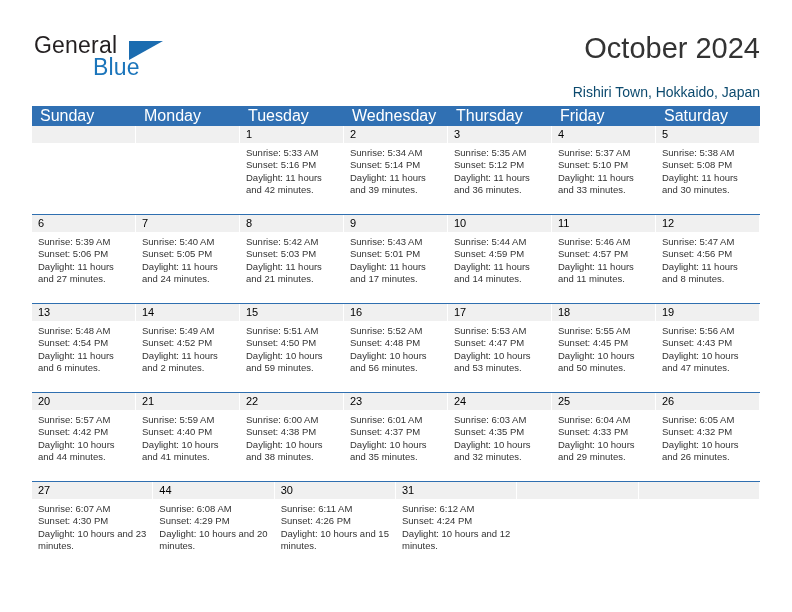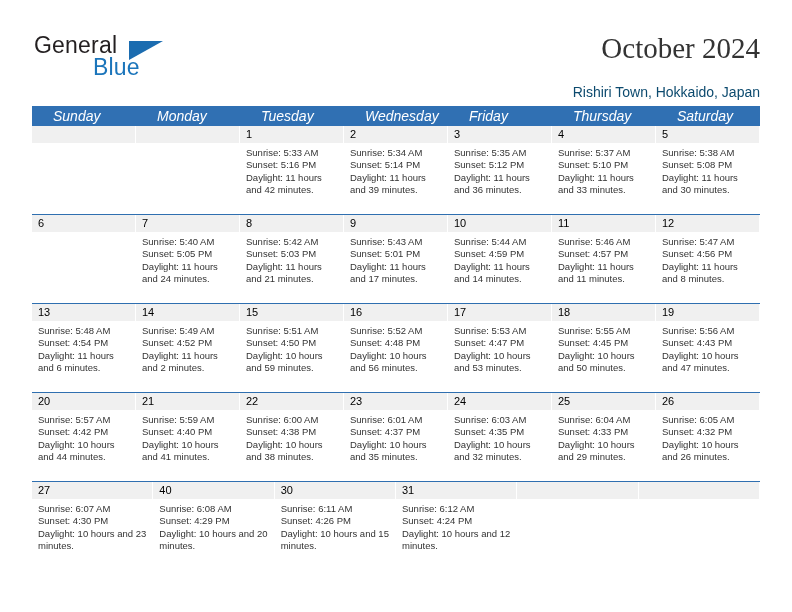--- a/index.html
+++ b/index.html
@@ -71,21 +71,20 @@
     top: 0;
     text-align: right;
     width: 480px;
   }
   .cal-title {
     font-size: 29px;
     font-weight: normal;
     color: #333333;
     line-height: 36px;
     white-space: nowrap;
-    font-family: Liberation Serif, serif;
   }
   .cal-subtitle {
     font-size: 14px;
     color: #0c4a6e;
     line-height: 20px;
     margin-top: 16px;
     white-space: nowrap;
   }
 
   
@@ -96,27 +95,26 @@
     width: 728px;
   }
   .weekday-row {
     display: flex;
     background: #3070b3;
     height: 20px;
   }
   .weekday {
     flex: 1 1 0;
     color: #ffffff;
-    font-size: 14px;
+    font-size: 16px;
     line-height: 20px;
-    padding-left: 21px;
+    padding-left: 8px;
     box-sizing: border-box;
     white-space: nowrap;
     overflow: hidden;
-    font-style: italic;
   }
   .week {
     display: flex;
     border-top: 1.5px solid #2f6fb0;
     height: 88px;
   }
   .week.first {
     border-top: none;
   }
   .day {
@@ -173,22 +171,22 @@
 
   </div>
 
   <div class="calendar">
 
     <div class="weekday-row">
       <div class="weekday">Sunday</div>
       <div class="weekday">Monday</div>
       <div class="weekday">Tuesday</div>
       <div class="weekday">Wednesday</div>
+      <div class="weekday">Thursday</div>
       <div class="weekday">Friday</div>
-      <div class="weekday">Thursday</div>
       <div class="weekday">Saturday</div>
     </div>
 
     <div class="week first">
       <div class="day empty">
         <div class="day-number"></div>
         <div class="day-info">
           <div></div>
           <div></div>
           <div class="daylight"></div>
@@ -240,20 +238,25 @@
           <div>Sunrise: 5:38 AM</div>
           <div>Sunset: 5:08 PM</div>
           <div class="daylight">Daylight: 11 hours and 30 minutes.</div>
         </div>
       </div>
     </div>
 
     <div class="week">
       <div class="day">
         <div class="day-number">6</div>
+        <div class="day-info">
+          <div>Sunrise: 5:39 AM</div>
+          <div>Sunset: 5:06 PM</div>
+          <div class="daylight">Daylight: 11 hours and 27 minutes.</div>
+        </div>
       </div>
       <div class="day">
         <div class="day-number">7</div>
         <div class="day-info">
           <div>Sunrise: 5:40 AM</div>
           <div>Sunset: 5:05 PM</div>
           <div class="daylight">Daylight: 11 hours and 24 minutes.</div>
         </div>
       </div>
       <div class="day">
@@ -419,21 +422,21 @@
     <div class="week">
       <div class="day">
         <div class="day-number">27</div>
         <div class="day-info">
           <div>Sunrise: 6:07 AM</div>
           <div>Sunset: 4:30 PM</div>
           <div class="daylight">Daylight: 10 hours and 23 minutes.</div>
         </div>
       </div>
       <div class="day">
-        <div class="day-number">40</div>
+        <div class="day-number">44</div>
         <div class="day-info">
           <div>Sunrise: 6:08 AM</div>
           <div>Sunset: 4:29 PM</div>
           <div class="daylight">Daylight: 10 hours and 20 minutes.</div>
         </div>
       </div>
       <div class="day">
         <div class="day-number">30</div>
         <div class="day-info">
           <div>Sunrise: 6:11 AM</div>

